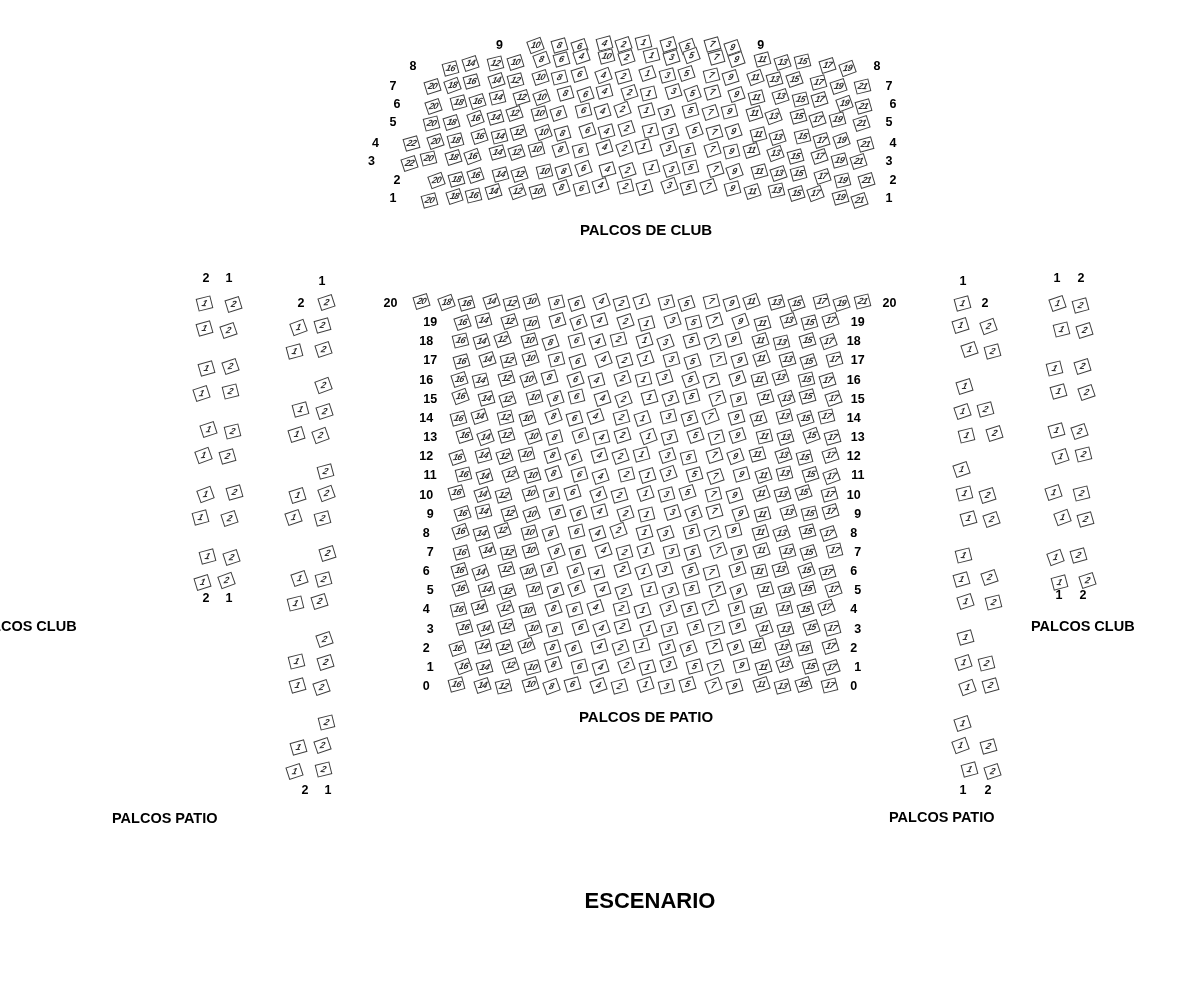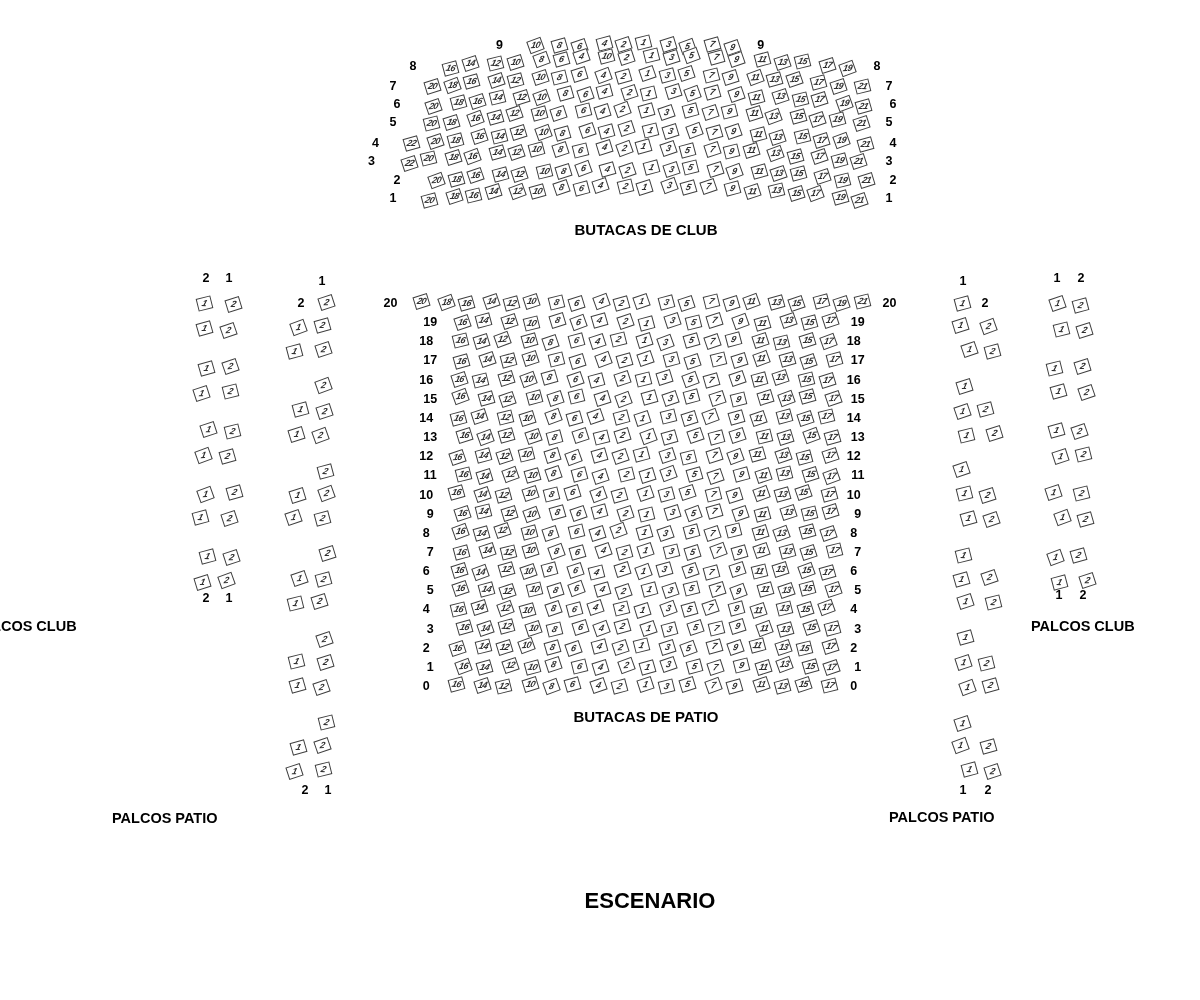--- a/index.html
+++ b/index.html
@@ -11,22 +11,22 @@
         line-height:1;display:block;transform:rotate(17deg) skewX(-14deg);font-style:italic}
   .rlabel{position:absolute;transform:translate(-50%,-50%);font-weight:700;font-size:12.5px;color:#000;white-space:nowrap}
   .sec-title{position:absolute;transform:translateX(-50%);font-weight:700;font-size:15px;color:#000;white-space:nowrap}
   .corner-title{position:absolute;font-weight:700;font-size:14.5px;color:#000;white-space:nowrap}
   #t-stage{position:absolute;transform:translateX(-50%);font-weight:700;font-size:22px;color:#000;white-space:nowrap}
 </style>
 </head>
 <body>
 
 <div id="map">
-  <div class="sec-title" style="left:646px;top:221px">BUTACAS DE CLUB</div>
-  <div class="sec-title" style="left:646px;top:708px">BUTACAS DE PATIO</div>
+  <div class="sec-title" style="left:646px;top:221px">PALCOS DE CLUB</div>
+  <div class="sec-title" style="left:646px;top:708px">PALCOS DE PATIO</div>
   <div class="corner-title" style="left:-27px;top:618px">PALCOS CLUB</div>
   <div class="corner-title" style="left:1031px;top:618px">PALCOS CLUB</div>
   <div class="corner-title" style="left:112px;top:810px">PALCOS PATIO</div>
   <div class="corner-title" style="left:889px;top:809px">PALCOS PATIO</div>
   <div id="t-stage" style="left:650px;top:888px">ESCENARIO</div>
   <div id="gen">
       <div class="seat" style="left: 527.5px; top: 38.6px; transform: rotate(-20deg);">
         <i>10</i>
       </div>
       <div class="seat" style="left: 552.2px; top: 38.9406px; transform: rotate(-16deg);">

